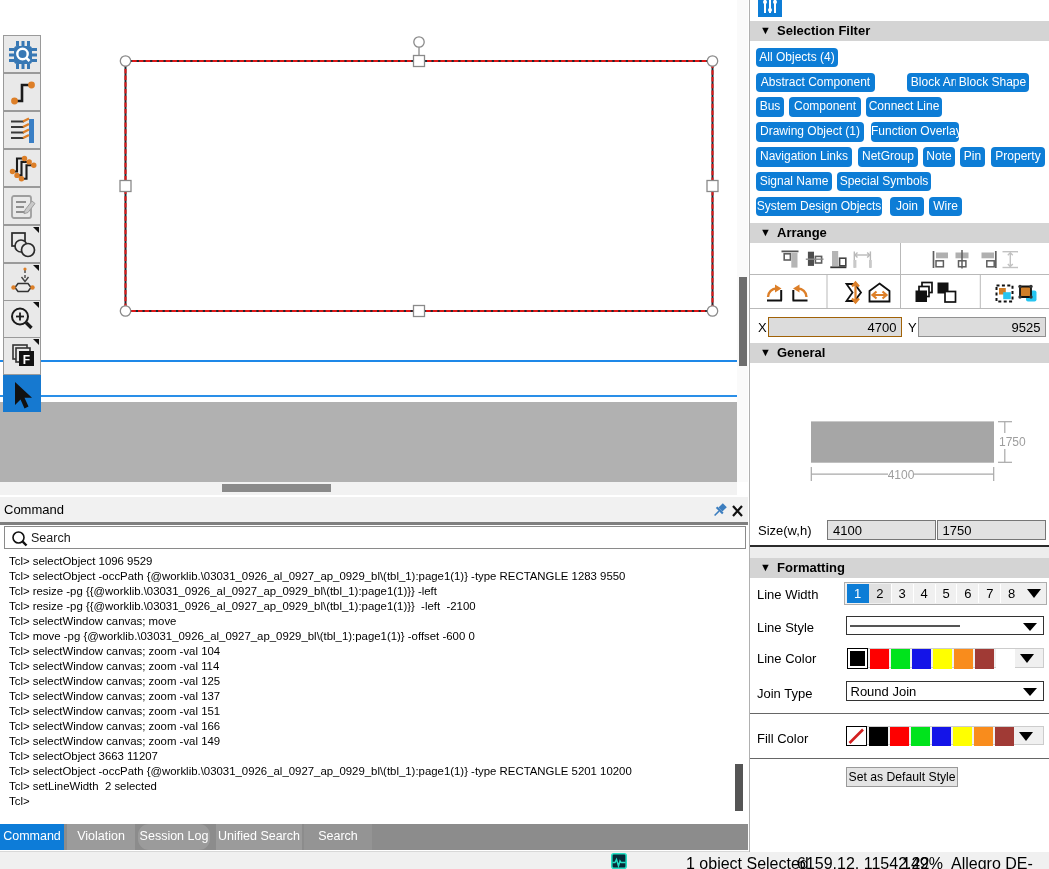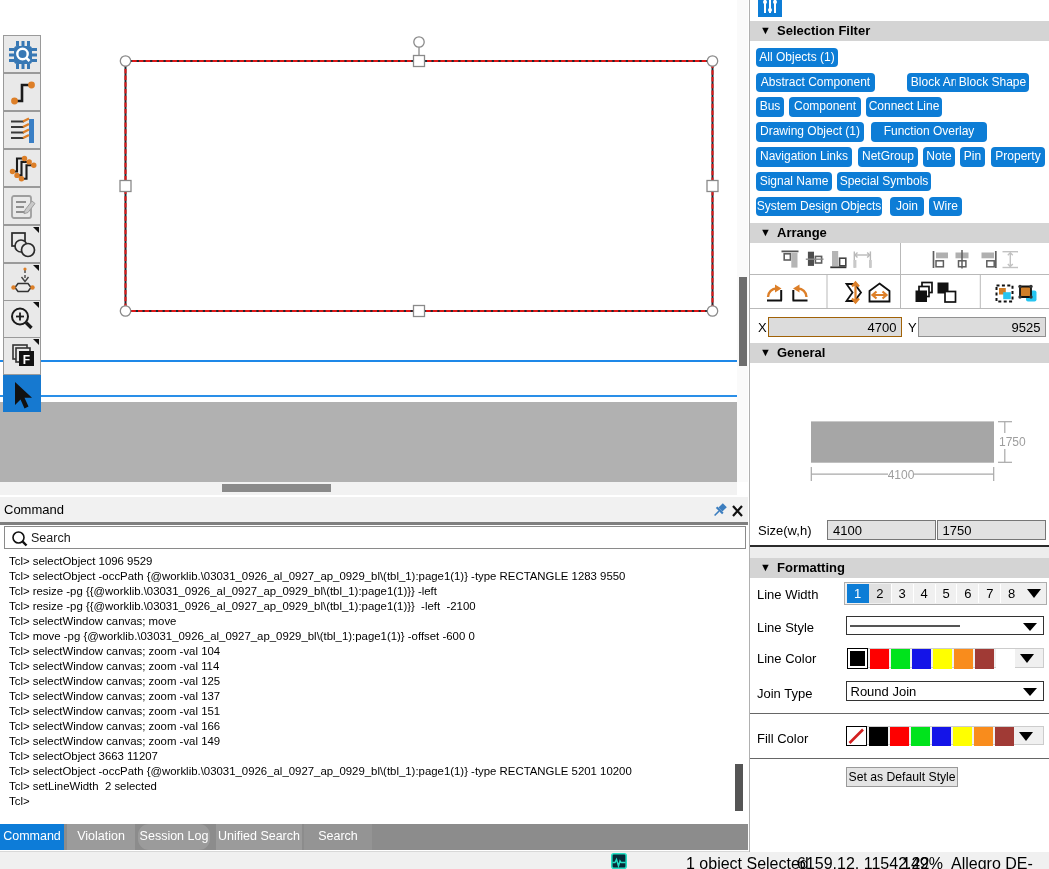--- a/index.html
+++ b/index.html
@@ -273,29 +273,29 @@
           <circle cx="9" cy="12" r="2" fill="#fff"></circle>
           <circle cx="14" cy="4" r="2" fill="#fff"></circle>
     </svg>
   </div>
 
   <div class="hdr" style="top:21px;">
         <span class="a">▼</span>
         <span class="t">Selection Filter</span>
       </div>
 
-  <div class="pill" style="left:6px;top:47.8px;width:82px;">All Objects (1)</div>
+  <div class="pill" style="left:6px;top:47.8px;width:82px;">All Objects (4)</div>
   <div class="pill" style="left:6px;top:72.6px;width:119px;">Abstract Component</div>
   <div class="pill" style="left:130px;top:72.6px;width:71px;margin-left:27px;">Block Arrow</div>
   <div class="pill" style="left:206px;top:72.6px;width:73px;">Block Shape</div>
   <div class="pill" style="left:6px;top:97.4px;width:28px;">Bus</div>
   <div class="pill" style="left:39px;top:97.4px;width:72px;">Component</div>
   <div class="pill" style="left:116px;top:97.4px;width:76px;">Connect Line</div>
   <div class="pill" style="left:6px;top:122.2px;width:108px;">Drawing Object (1)</div>
-  <div class="pill" style="left:121px;top:122.2px;width:116px;">Function Overlay</div>
+  <div class="pill" style="left:121px;top:122.2px;width:88px;text-align:right;">Function Overlay</div>
   <div class="pill" style="left:6px;top:147px;width:96px;">Navigation Links</div>
   <div class="pill" style="left:108px;top:147px;width:60px;">NetGroup</div>
   <div class="pill" style="left:173px;top:147px;width:32px;">Note</div>
   <div class="pill" style="left:210px;top:147px;width:25px;">Pin</div>
   <div class="pill" style="left:241px;top:147px;width:54px;">Property</div>
   <div class="pill" style="left:6px;top:171.8px;width:76px;">Signal Name</div>
   <div class="pill" style="left:87px;top:171.8px;width:94px;">Special Symbols</div>
   <div class="pill" style="left:6px;top:196.6px;width:126px;">System Design Objects</div>
   <div class="pill" style="left:140px;top:196.6px;width:34px;">Join</div>
   <div class="pill" style="left:179px;top:196.6px;width:33px;">Wire</div>

